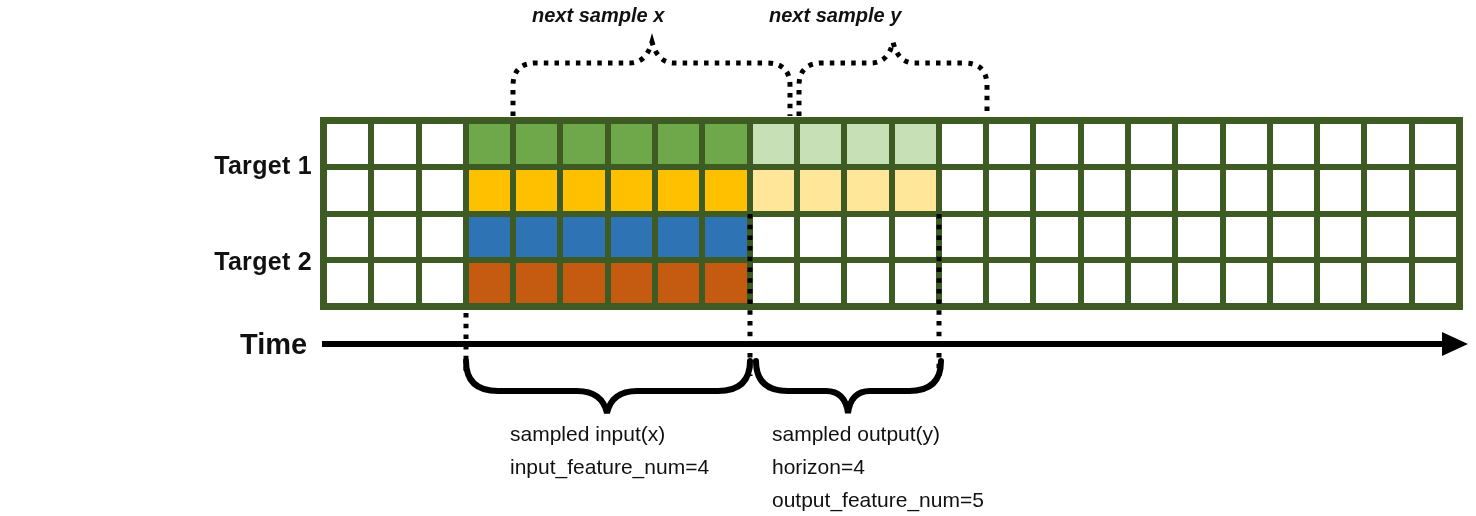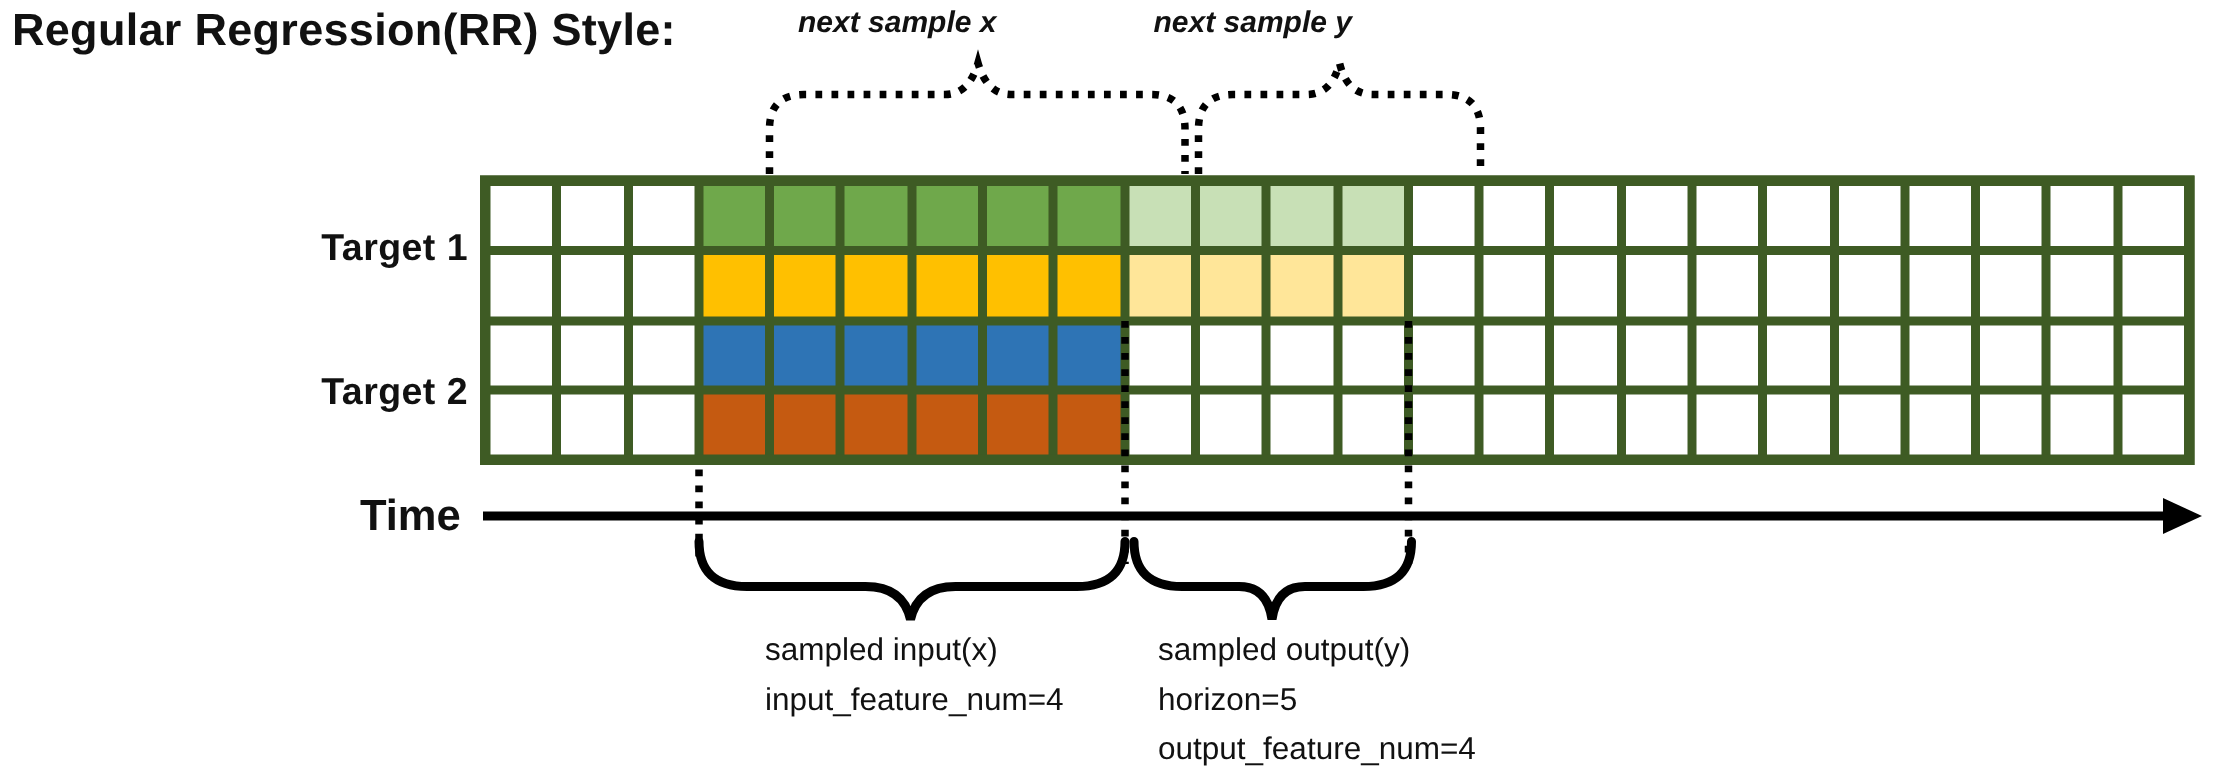--- a/index.html
+++ b/index.html
@@ -40,21 +40,20 @@
     position:absolute;top:417px;font-size:21px;font-weight:400;line-height:33px;white-space:nowrap;
   }
   .anno.left{left:510px;}
   .anno.right{left:772px;}
 </style>
 </head>
 <body>
 
 <div class="canvas">
 
-  <div class="title">Regular Regression(RR) Style:</div>
 
   <div class="next-label nx">next sample x</div>
   <div class="next-label ny">next sample y</div>
 
   <div class="row-labels">
     <div class="rlabel">Target 1</div>
     <div class="rlabel">Target 2</div>
   </div>
 
   <div class="ts-grid" id="ts-grid" style="border-color: rgb(62, 91, 36); background: rgb(62, 91, 36);">
@@ -174,17 +173,17 @@
 
   <div class="time-label">Time</div>
 
   <div class="anno left">
     <div>sampled input(x)</div>
     <div>input_feature_num=4</div>
   </div>
 
   <div class="anno right">
     <div>sampled output(y)</div>
-    <div>horizon=5</div>
-    <div>output_feature_num=4</div>
+    <div>horizon=4</div>
+    <div>output_feature_num=5</div>
   </div>
 
 </div>
 
 </body></html>

